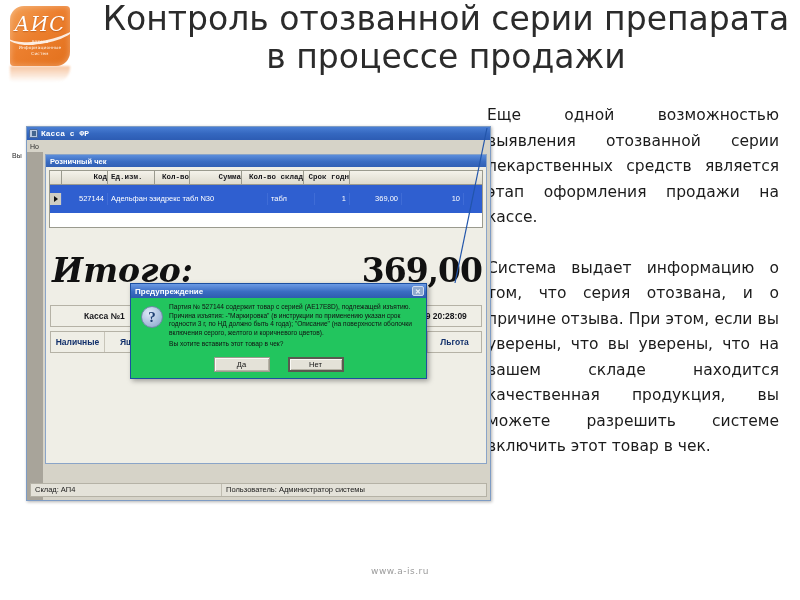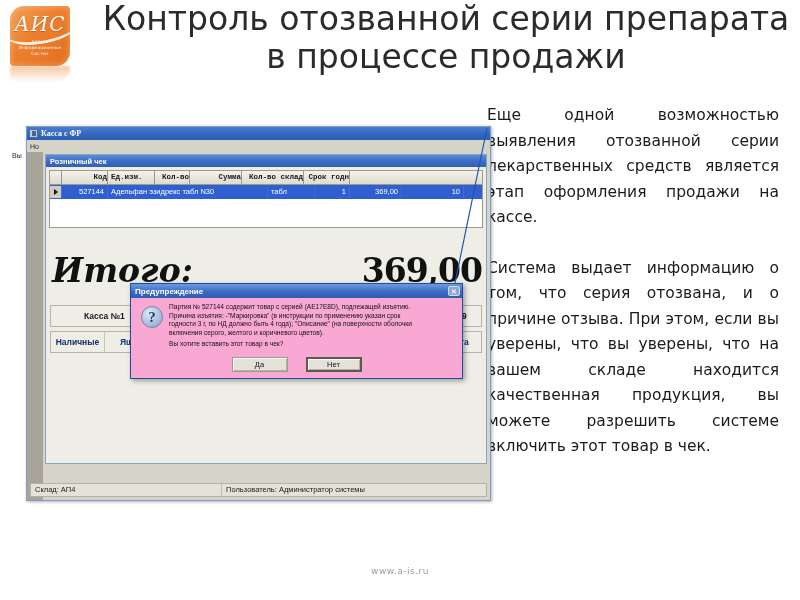--- a/index.html
+++ b/index.html
@@ -72,21 +72,21 @@
     position:absolute; left:26px; top:126px; width:465px; height:375px;
     background:#d6d3c8;
     border:1px solid #7e9cc4;
     box-shadow:1px 1px 3px rgba(0,0,0,.3);
   }
   .win-titlebar {
     height:13px;
     background:linear-gradient(180deg,#4a7fd4 0%, #3568c0 50%, #2d5cb3 100%);
     display:flex; align-items:center; padding-left:2px;
     color:#fff; font-size:8px; font-weight:bold;
-    font-family:Liberation Serif, serif;
+    font-family:Liberation Mono, monospace;
   }
   .win-icon {
     width:9px; height:9px; margin-right:3px;
     background:#b8c8e0; border:1px solid #4a6a9a; border-radius:1px;
     position:relative;
   }
   .win-icon:after{
     content:""; position:absolute; left:2px; top:1px; width:4px; height:5px;
     background:#44668f;
   }
@@ -130,21 +130,21 @@
     background:linear-gradient(180deg,#f4f2ea 0%, #dedbce 100%);
     border-bottom:1px solid #9a9a8e;
     font-size:7.5px; font-weight:bold; color:#16161a;
     font-family:Liberation Mono, monospace;
   }
   .grid-header .gh {
     border-right:1px solid #9a9a8e;
     padding:2px 0 0 3px; overflow:hidden; white-space:nowrap;
   }
   .grid-row {
-    display:flex; height:14px;
+    display:flex; height:28px;
     background:#2f5fd0; color:#ffffff;
     font-size:7.5px;
     font-family:"Liberation Sans", sans-serif;
     align-items:center;
   }
   .grid-row .gc {
     border-right:1px solid #3f6cd6;
     padding:0 3px; overflow:hidden; white-space:nowrap;
     line-height:12px; height:12px;
   }
@@ -207,22 +207,22 @@
     position:absolute; left:3px; right:3px; bottom:3px; height:14px;
     background:#e4e2d9; border:1px solid #b5b2a6;
     display:flex; font-size:7.5px; color:#1a1a1a;
     font-family:"Liberation Sans", sans-serif; align-items:center;
   }
   .statusbar .s1 { width:42%; padding-left:4px; border-right:1px solid #c0bdb1; height:100%; line-height:12px;}
   .statusbar .s2 { flex:1; padding-left:4px; height:100%; line-height:12px;}
 
   
   #dialog {
-    position:absolute; left:130px; top:283px; width:333px; height:96px;
-    background:#f9a8d4;
+    position:absolute; left:130px; top:283px; width:297px; height:96px;
+    background:#22c55e;
     border:1px solid #1c4fa0;
     box-shadow:2px 2px 5px rgba(0,0,0,.35);
     z-index:40;
   }
   .dlg-title {
     height:14px;
     background:linear-gradient(180deg,#6b9ae4 0%, #3a6cc2 55%, #2e5cb0 100%);
     color:#fff; font-weight:bold; font-size:8px;
     display:flex; align-items:center; justify-content:space-between;
     padding:0 2px 0 4px;

